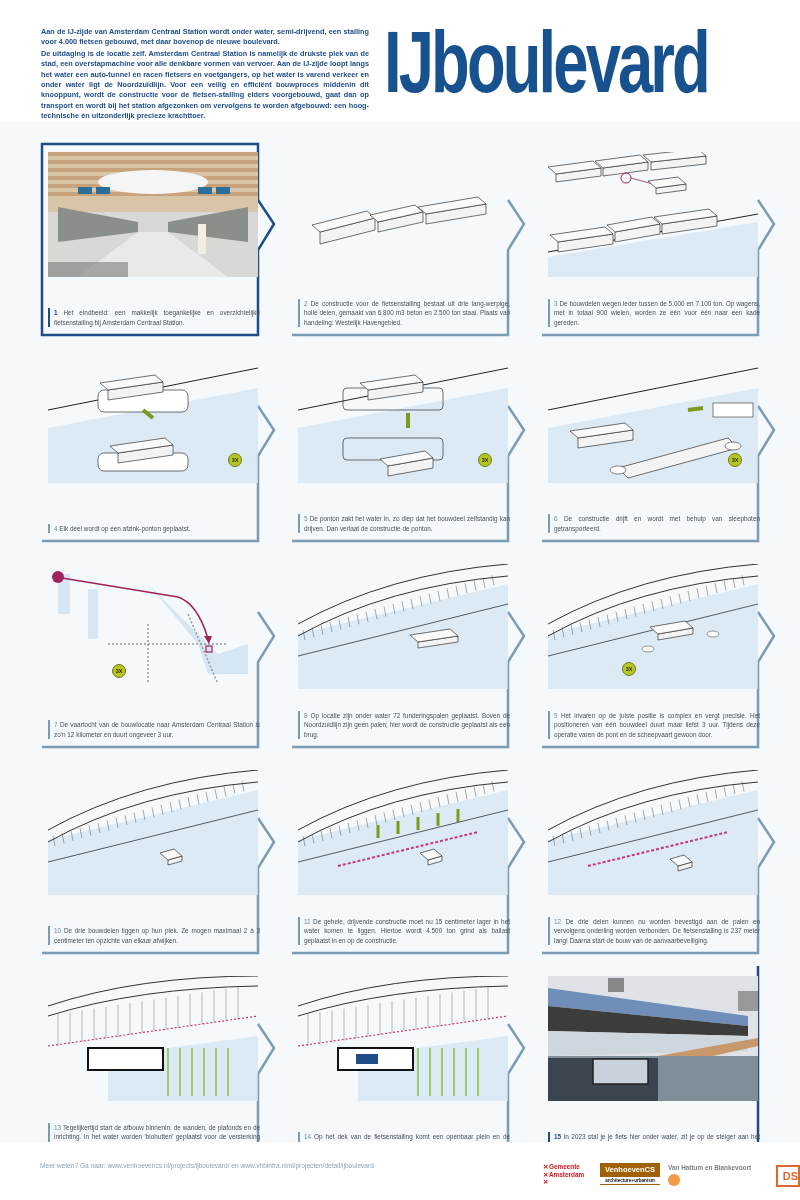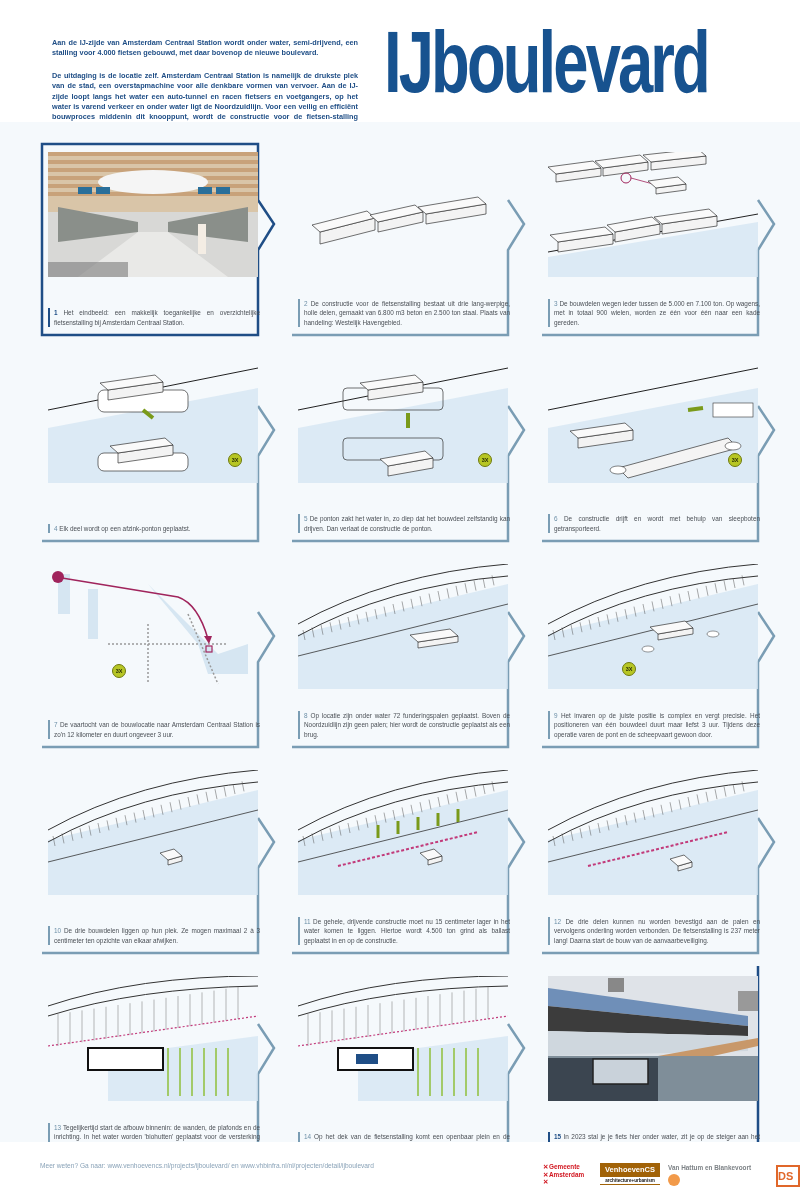--- a/index.html
+++ b/index.html
@@ -1,21 +1,21 @@
 <!DOCTYPE html>
 <html><head>
 <meta charset="utf-8">
 <style>
   * { box-sizing: border-box; margin: 0; padding: 0; }
   html, body { width: 800px; height: 1200px; background: #ffffff; overflow: hidden; }
   body { font-family: "Liberation Sans", sans-serif; color: #1e3a5f; position: relative; }
 
   .header { position: absolute; left: 0; top: 0; width: 800px; height: 122px; background: #ffffff; }
   .intro { position: absolute; left: 40px; top: 26px; width: 330px; font-size: 7.3px; line-height: 10.4px; font-weight: bold; color: #1f4e86; text-align: justify; }
-  .intro p { margin: 12px; }
+  .intro p { margin: 1px; }
   .title { position: absolute; left: 384px; top: 12px; font-family: "Liberation Sans", sans-serif; font-weight: bold; font-size: 88px; letter-spacing: -4px; color: #17528f; line-height: 100px; transform: scaleX(0.72); transform-origin: left top; white-space: nowrap; }
 
   .grid-bg { position: absolute; left: 0; top: 122px; width: 800px; height: 1020px; background: #f5f9fc; }
 
   .panel { position: absolute; width: 250px; height: 193px; }
   .panel .frame { position: absolute; inset: 0; }
   .panel .frame svg { position: absolute; left: 0; top: 0; overflow: visible; }
   .panel .visual { position: absolute; left: 8px; top: 10px; width: 210px; height: 125px; }
   .panel .caption { position: absolute; left: 8px; bottom: 8px; width: 212px; font-size: 6.4px; line-height: 9.4px; color: #4a4f55; text-align: justify; padding-left: 4px; border-left: 2px solid #7a9db4; }
   .panel .caption .num { color: #6b8ea6; }
@@ -26,21 +26,21 @@
 
   .footer { position: absolute; left: 0; top: 1142px; width: 800px; height: 58px; background: #ffffff; }
   .footer .more { position: absolute; left: 40px; top: 20px; font-size: 6.6px; color: #8aa3b8; white-space: nowrap; }
   .logo { position: absolute; }
   .logo-gemeente { left: 543px; top: 1163px; font-size: 6.4px; line-height: 7.5px; color: #d1151f; font-weight: bold; }
   .logo-gemeente span.x { display: inline-block; width: 6px; }
   .logo-vhcs { left: 600px; top: 1163px; width: 60px; height: 22px; background: #a16207; color: #fff; font-size: 7.5px; font-weight: bold; text-align: center; line-height: 14px; }
   .logo-vhcs .sub { display: block; background: #fff; color: #111; font-size: 4.6px; line-height: 7px; font-weight: bold; }
   .logo-vhb { left: 668px; top: 1164px; font-size: 6.4px; color: #7d8286; font-weight: bold; white-space: nowrap; }
   .logo-vhb .mark { display: block; margin-top: 3px; width: 12px; height: 12px; border-radius: 50%; background: #f29a4a; }
-  .logo-ds { left: 776px; top: 1165px; width: 24px; height: 22px; border: 2px solid #e0672a; color: #e0672a; font-size: 11px; font-weight: bold; text-align: left; line-height: 18px; }
+  .logo-ds { left: 776px; top: 1165px; width: 24px; height: 22px; border: 2px solid #e0672a; color: #e0672a; font-size: 11px; font-weight: bold; text-align: right; line-height: 18px; }
 </style>
 </head>
 <body>
 
 <div class="header">
   <div class="intro">
     <p>Aan de IJ-zijde van Amsterdam Centraal Station wordt onder water, semi-drijvend, een stalling voor 4.000 fietsen gebouwd, met daar bovenop de nieuwe boulevard.</p>
     <p>De uitdaging is de locatie zelf. Amsterdam Centraal Station is namelijk de drukste plek van de stad, een overstapmachine voor alle denkbare vormen van vervoer. Aan de IJ-zijde loopt langs het water een auto-tunnel en racen fietsers en voetgangers, op het water is varend verkeer en onder water ligt de Noordzuidlijn. Voor een veilig en efficiënt bouwproces middenin dit knooppunt, wordt de constructie voor de fietsen-stalling elders voorgebouwd, gaat dan op transport en wordt bij het station afgezonken om vervolgens te worden afgebouwd: een hoog-technische én uitzonderlijk precieze krachttoer.</p>
   </div>
   <div class="title">IJboulevard</div>

